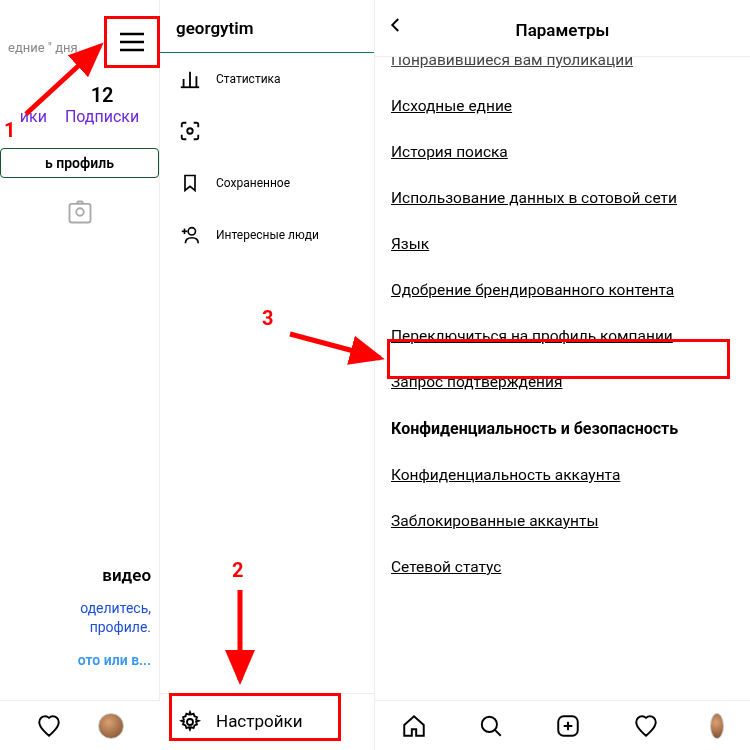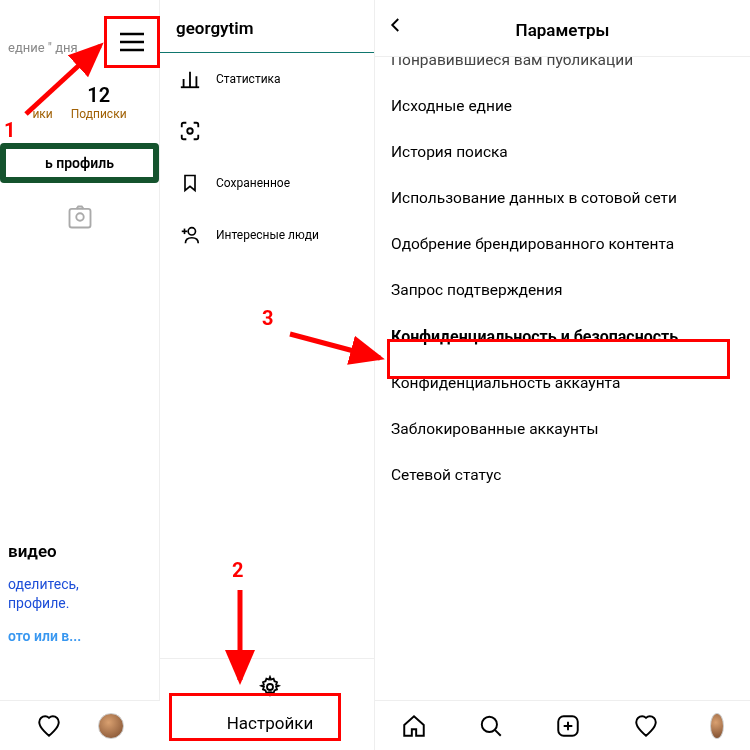--- a/index.html
+++ b/index.html
@@ -39,45 +39,46 @@
       flex-direction: column;
       align-items: center;
       margin-top: 10px;
       padding: 10px 0;
     }
     .stat-num {
       font-size: 20px;
       font-weight: 600;
     }
     .stat-label {
-      font-size: 12px;
-      color: #a16207;
+      font-size: 16px;
+      color: #6d28d9;
     }
     .edit-profile-btn {
       margin: 12px 8px 0 0;
       padding: 6px 10px;
-      border: 6px solid #14532d;
+      border: 1px solid #14532d;
       border-radius: 4px;
       font-size: 14px;
       font-weight: 600;
       text-align: center;
       background: #fff;
       width: 100%;
     }
     .tagged-icon {
       text-align: center;
       margin-top: 20px;
       color: #aaa;
     }
     .left-bottom {
       position: absolute;
-      bottom: 106px;
+      bottom: 82px;
       left: 0;
       width: 100%;
       padding: 0 8px;
+      text-align: right;
     }
     .video-title {
       font-size: 17px;
       font-weight: 600;
       margin-bottom: 14px;
     }
     .video-desc {
       font-size: 14px;
       color: #1d4ed8;
       line-height: 1.4;
@@ -123,21 +124,20 @@
     }
     .drawer-footer {
       margin-top: auto;
       border-top: 1px solid #eee;
       display: flex;
       align-items: center;
       padding: 16px 12px 16px 18px;
       gap: 14px;
       position: relative;
       z-index: 5;
-      flex-direction: column;
     }
     .drawer-footer .menu-label {
       font-size: 17px;
     }
     
     .col-right {
       flex: 1;
       display: flex;
       flex-direction: column;
       position: relative;
@@ -160,20 +160,21 @@
       left: 50%;
       transform: translateX(-50%);
     }
     .settings-list {
       flex: 1;
       overflow: hidden;
     }
     .settings-item {
       padding: 14px 16px;
       font-size: 15.5px;
+      text-decoration: underline;
     }
     .settings-item.cut-top {
       padding-top: 0;
       margin-top: -6px;
       color: #444;
     }
     .settings-section-header {
       padding: 14px 16px;
       font-size: 16px;
       font-weight: 700;
@@ -365,21 +366,23 @@
         </svg>
       </div>
       <div class="settings-title">Параметры</div>
     </div>
 
     <div class="settings-list">
       <div class="settings-item cut-top">Понравившиеся вам публикации</div>
       <div class="settings-item">Исходные едние</div>
       <div class="settings-item">История поиска</div>
       <div class="settings-item">Использование данных в сотовой сети</div>
+      <div class="settings-item">Язык</div>
       <div class="settings-item">Одобрение брендированного контента</div>
+      <div class="settings-item">Переключиться на профиль компании</div>
       <div class="settings-item">Запрос подтверждения</div>
       <div class="settings-section-header">Конфиденциальность и безопасность</div>
       <div class="settings-item">Конфиденциальность аккаунта</div>
       <div class="settings-item">Заблокированные аккаунты</div>
       <div class="settings-item">Сетевой статус</div>
     </div>
 
     <div class="bottom-nav nav-right">
       <div class="nav-icon">
         <svg width="26" height="26" viewBox="0 0 24 24" fill="none" stroke="#000" stroke-width="1.8">

